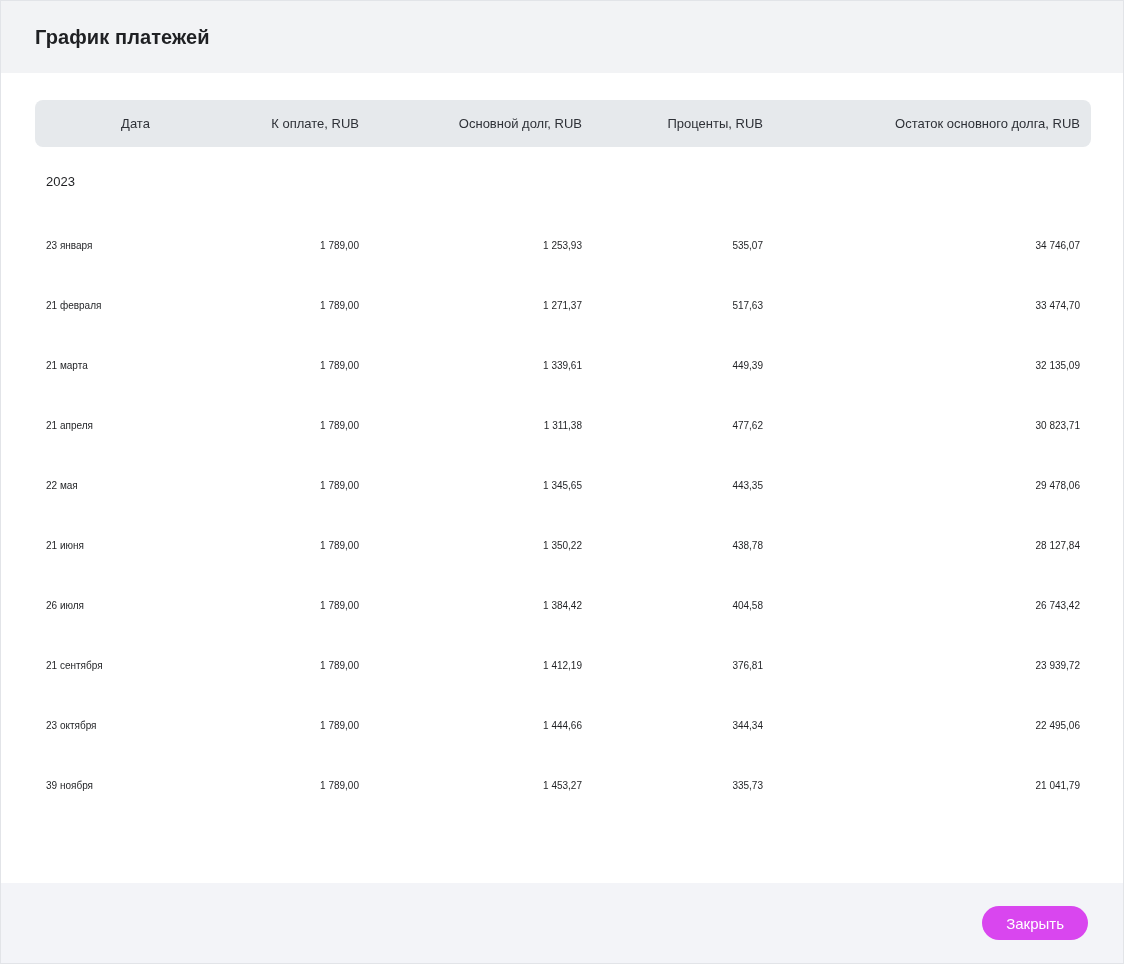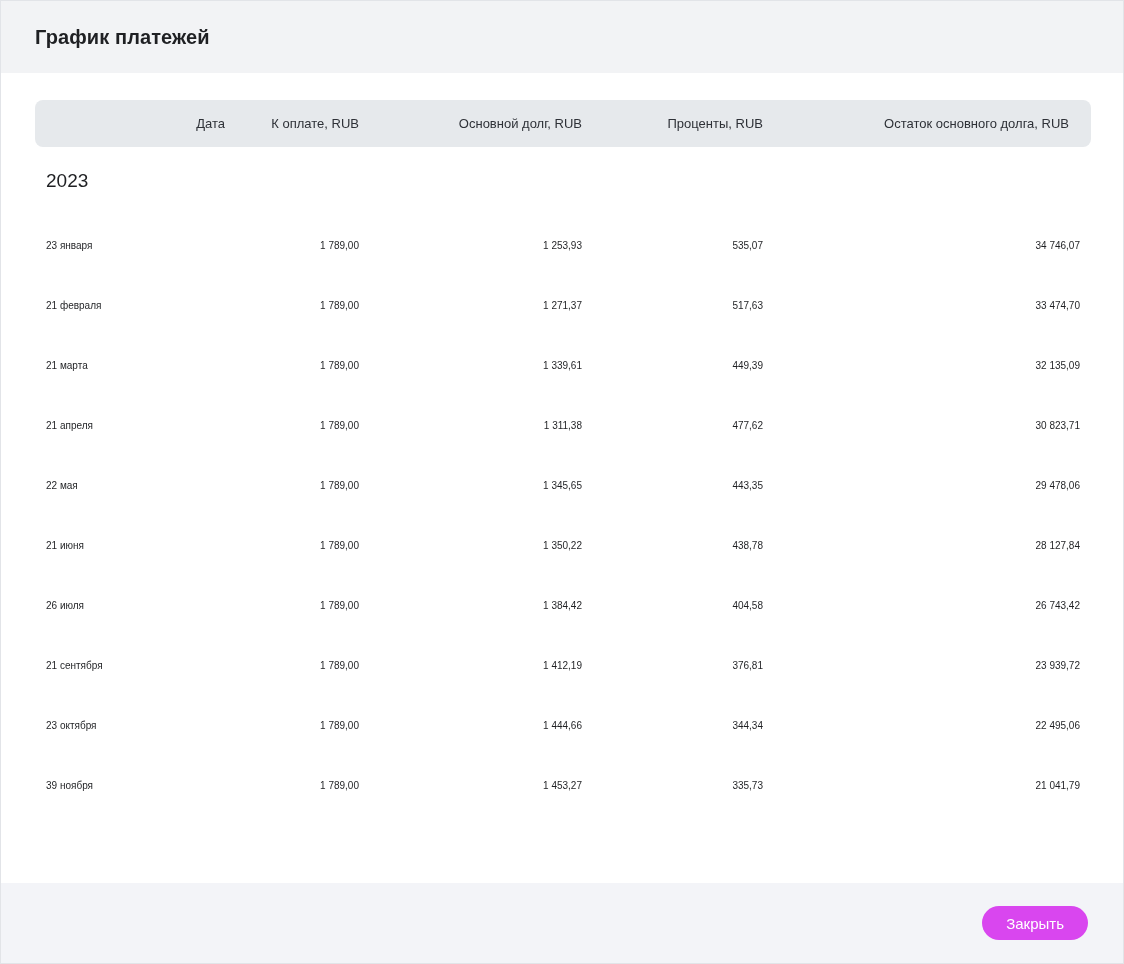--- a/index.html
+++ b/index.html
@@ -56,43 +56,43 @@
     height: 47px;
     font-size: 13px;
     font-weight: 400;
     color: #2e3137;
     vertical-align: middle;
     text-align: right;
     white-space: nowrap;
     padding: 0;
   }
   thead th:first-child {
-    text-align: right;
+    text-align: center;
     padding-left: 11px;
     border-radius: 8px 0 0 8px;
     margin-left: 36px;
   }
   thead th:last-child {
-    padding-right: 22px;
+    padding-right: 11px;
     border-radius: 0 8px 8px 0;
   }
   tbody td {
     font-size: 10px;
     font-weight: 400;
     color: #1f2023;
     vertical-align: middle;
     text-align: right;
     white-space: nowrap;
     padding: 0;
   }
   tr.year-row td {
     height: 68px;
     text-align: left;
     padding-left: 11px;
-    font-size: 19px;
+    font-size: 13px;
   }
   tr.data-row td { height: 60px; }
   tr.data-row td:first-child {
     text-align: left;
     padding-left: 11px;
   }
   tr.data-row td:last-child { padding-right: 11px; }
   .modal-footer {
     height: 80px;
     background: #f3f4f8;

